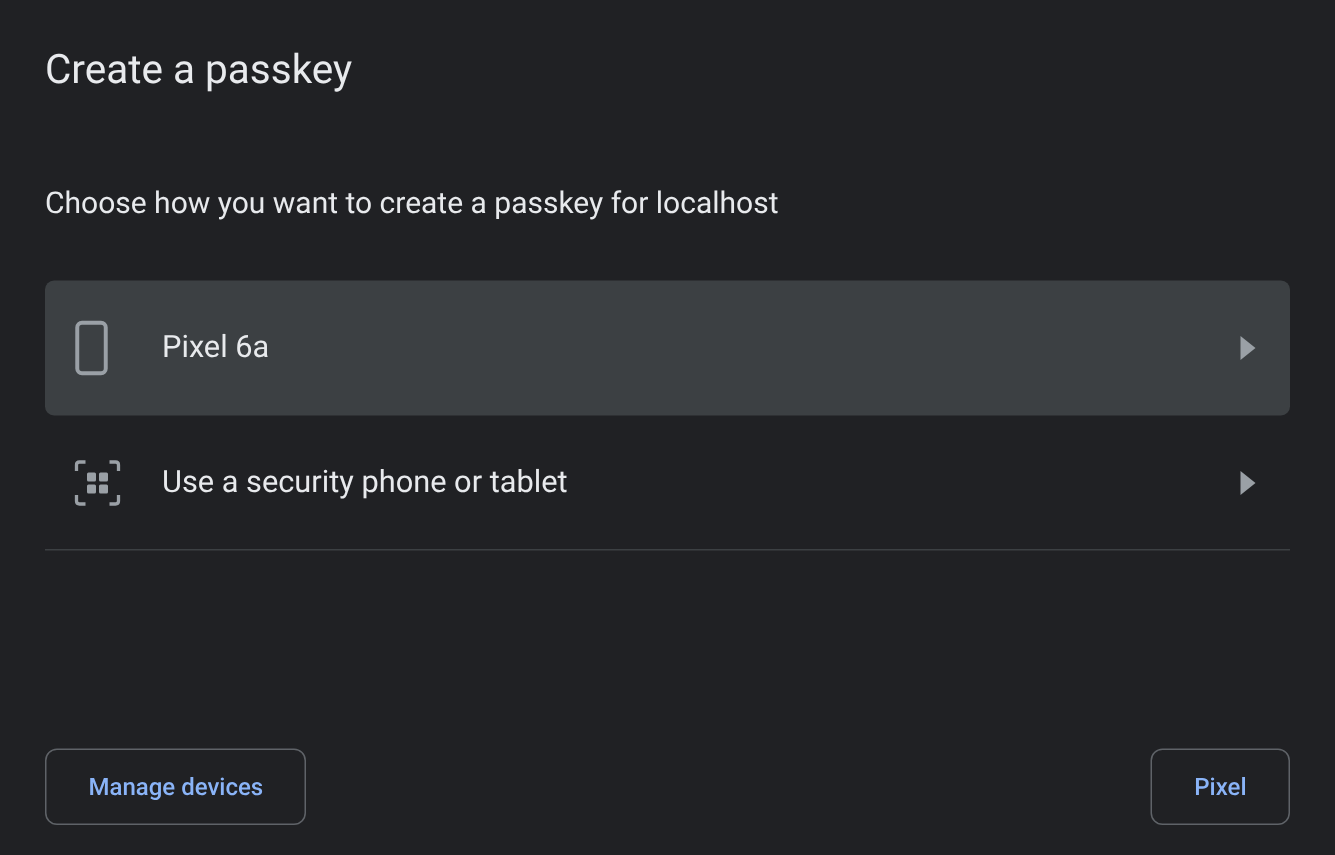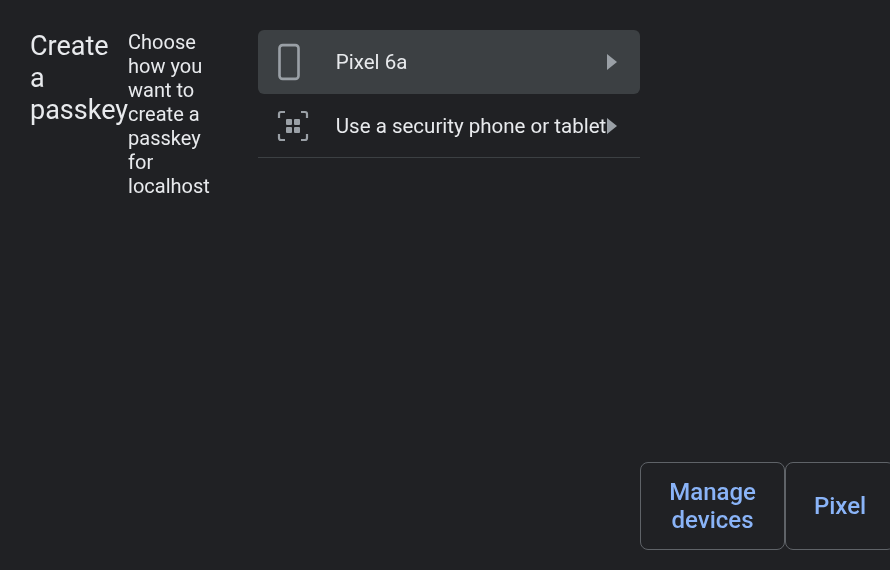--- a/index.html
+++ b/index.html
@@ -9,45 +9,45 @@
     background: #202124;
     font-family: -apple-system, BlinkMacSystemFont, "Segoe UI", Roboto, Arial, sans-serif;
     color: #e8eaed;
     overflow: hidden;
   }
   .dialog {
     padding: 30px 30px 20px 30px;
     width: 100%;
     height: 100%;
     display: flex;
-    flex-direction: row;
+    flex-direction: column;
   }
   .title {
     font-size: 27px;
     font-weight: 400;
     color: #e8eaed;
     margin-bottom: 22px;
   }
   .subtitle {
     font-size: 20px;
     font-weight: 400;
     color: #e8eaed;
     margin-bottom: 40px;
+    margin-top: 39px;
   }
   .options {
     flex: 0 0 auto;
   }
   .option {
     display: flex;
     align-items: center;
-    height: 64px;
+    height: 90px;
     padding: 0 22px 0 18px;
     cursor: pointer;
     border-bottom: 1px solid #3c4043;
-    margin-left: 48px;
   }
   .option.selected {
     background: #3c4043;
     border-radius: 6px;
     border-bottom: none;
   }
   .option:last-child {
   }
   .option .icon-slot {
     width: 42px;
@@ -69,21 +69,21 @@
   .footer {
     margin-top: auto;
     display: flex;
     justify-content: space-between;
     padding-top: 40px;
   }
   .btn {
     border: 1px solid #5f6368;
     background: transparent;
     color: #8ab4f8;
-    font-size: 24px;
+    font-size: 16px;
     font-weight: 500;
     padding: 15px 28px;
     border-radius: 8px;
     cursor: pointer;
     font-family: inherit;
   }
   svg { display: block; }
 </style>
 </head>
 <body>

